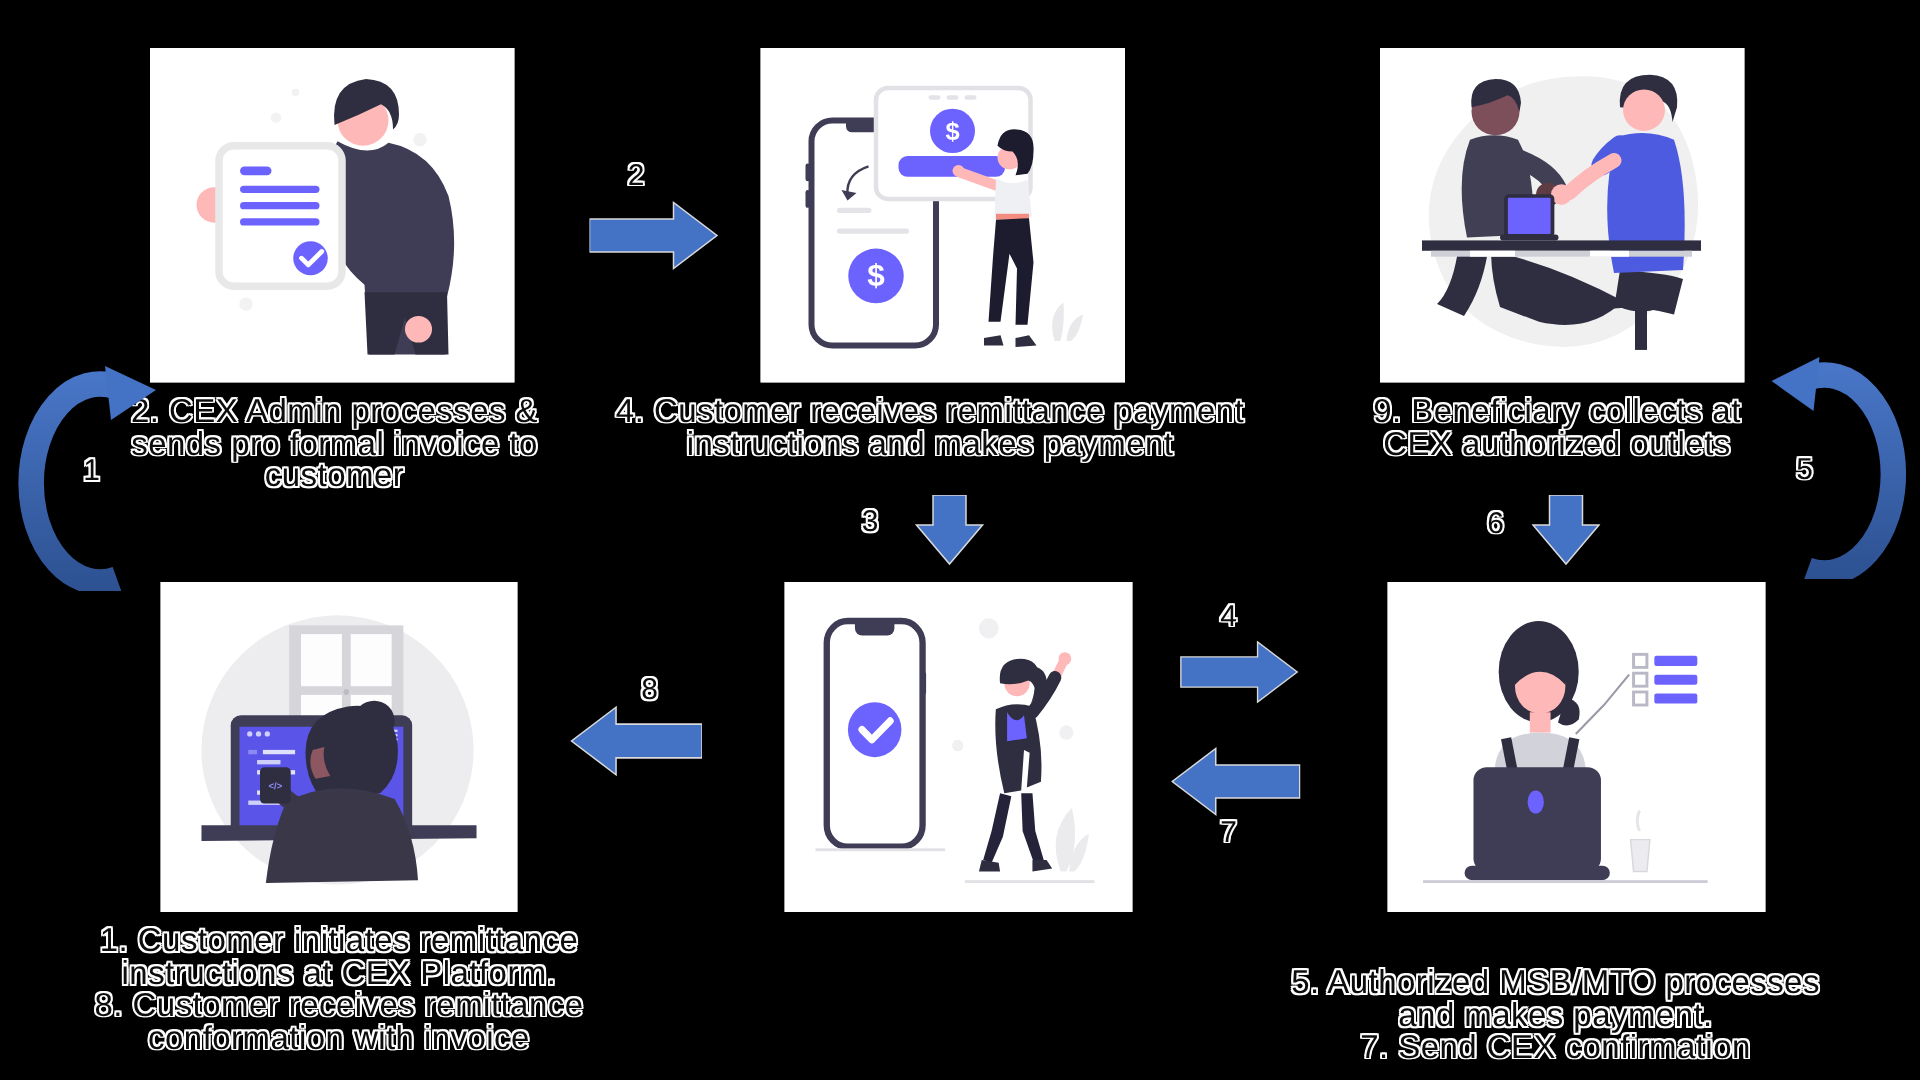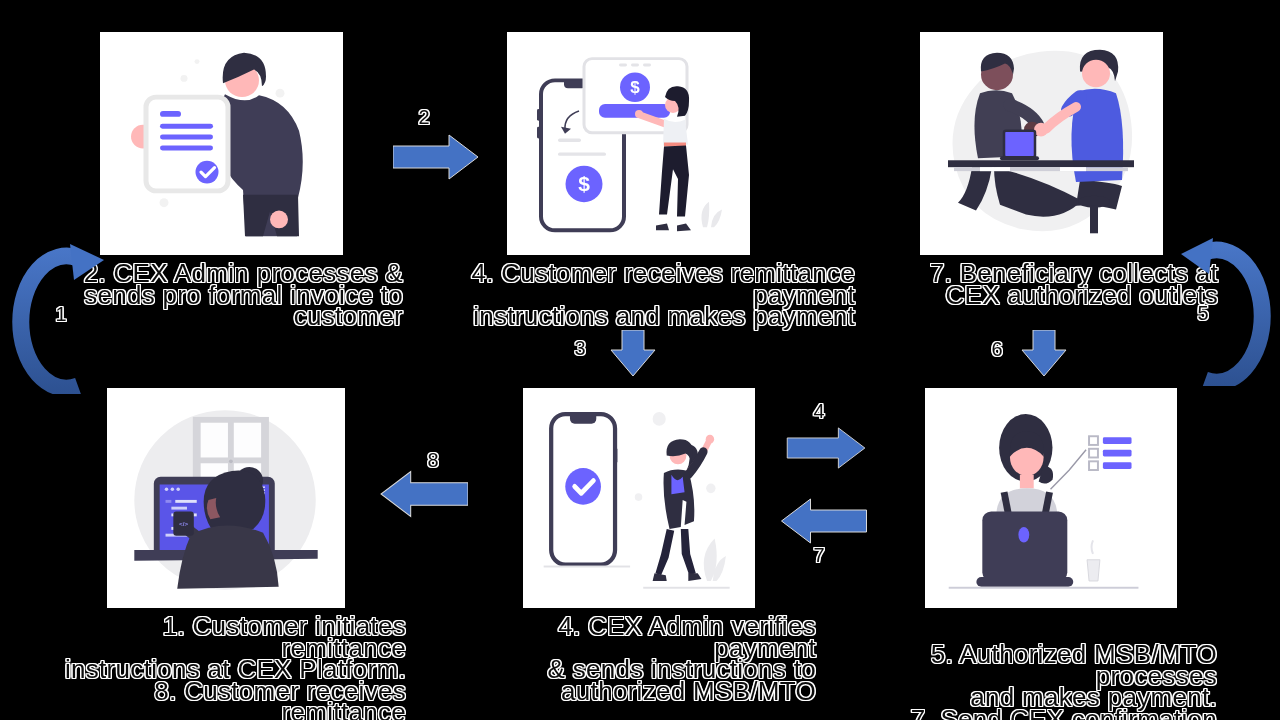--- a/index.html
+++ b/index.html
@@ -3,22 +3,22 @@
 <meta charset="utf-8">
 <style>
   html,body{margin:0;padding:0;background:#000;}
   .canvas{
     position:relative;width:1280px;height:720px;background:#000;overflow:hidden;
     font-family:"Liberation Sans",sans-serif;
   }
   .panel{position:absolute;margin:0;padding:0;background:#fff;}
   .panel svg{display:block;width:100%;height:100%;}
   .caption{
-    position:absolute;text-align:right;white-space:pre-line;
-    color:#0d0d0d;font-size:26px;line-height:21.5px;font-weight:500;letter-spacing:0.3px;
+    position:absolute;text-align:center;white-space:pre-line;
+    color:#0d0d0d;font-size:22px;line-height:21.5px;font-weight:500;letter-spacing:0.3px;
     text-shadow:-1.2px -1.2px 0 #fff,0 -1.2px 0 #fff,1.2px -1.2px 0 #fff,
                 -1.2px 0 0 #fff,1.2px 0 0 #fff,
                 -1.2px 1.2px 0 #fff,0 1.2px 0 #fff,1.2px 1.2px 0 #fff;
   }
   .num{
     position:absolute;width:24px;text-align:center;
     color:#0d0d0d;font-size:20px;font-weight:500;
     text-shadow:-1.2px -1.2px 0 #fff,0 -1.2px 0 #fff,1.2px -1.2px 0 #fff,
                 -1.2px 0 0 #fff,1.2px 0 0 #fff,
                 -1.2px 1.2px 0 #fff,0 1.2px 0 #fff,1.2px 1.2px 0 #fff;
@@ -264,29 +264,26 @@
       </g>
       <rect x="24" y="206" width="192" height="2" fill="#cdcdd8"></rect>
     </svg>
   </figure>
 
   <div class="caption" style="left:43px;top:263px;width:360px">2. CEX Admin processes &amp;
 sends pro formal invoice to
 customer</div>
   <div class="caption" style="left:385px;top:263px;width:470px">4. Customer receives remittance payment
 instructions and makes payment</div>
-  <div class="caption" style="left:858px;top:263px;width:360px">7. Beneficiary collects at
+  <div class="caption" style="left:858px;top:263px;width:360px">9. Beneficiary collects at
 CEX authorized outlets</div>
   <div class="caption" style="left:46px;top:616px;width:360px">1. Customer initiates remittance
 instructions at CEX Platform.
 8. Customer receives remittance
 conformation with invoice</div>
-  <div class="caption" style="left:456px;top:616px;width:360px">4. CEX Admin verifies payment
-&amp; sends instructions to
-authorized MSB/MTO</div>
   <div class="caption" style="left:857px;top:644px;width:360px">5. Authorized MSB/MTO processes
 and makes payment.
 7. Send CEX confirmation</div>
 
   <svg class="arrow" style="left:393px;top:134px;width:86px;height:46px" viewBox="0 0 86 46">
     <polygon class="blockarrow" points="0,12 56,12 56,1 85,23 56,45 56,34 0,34"></polygon>
   </svg>
   <div class="num" style="left:412px;top:106px">2</div>
 
   <svg class="arrow" style="left:610px;top:330px;width:46px;height:47px" viewBox="0 0 46 47">

